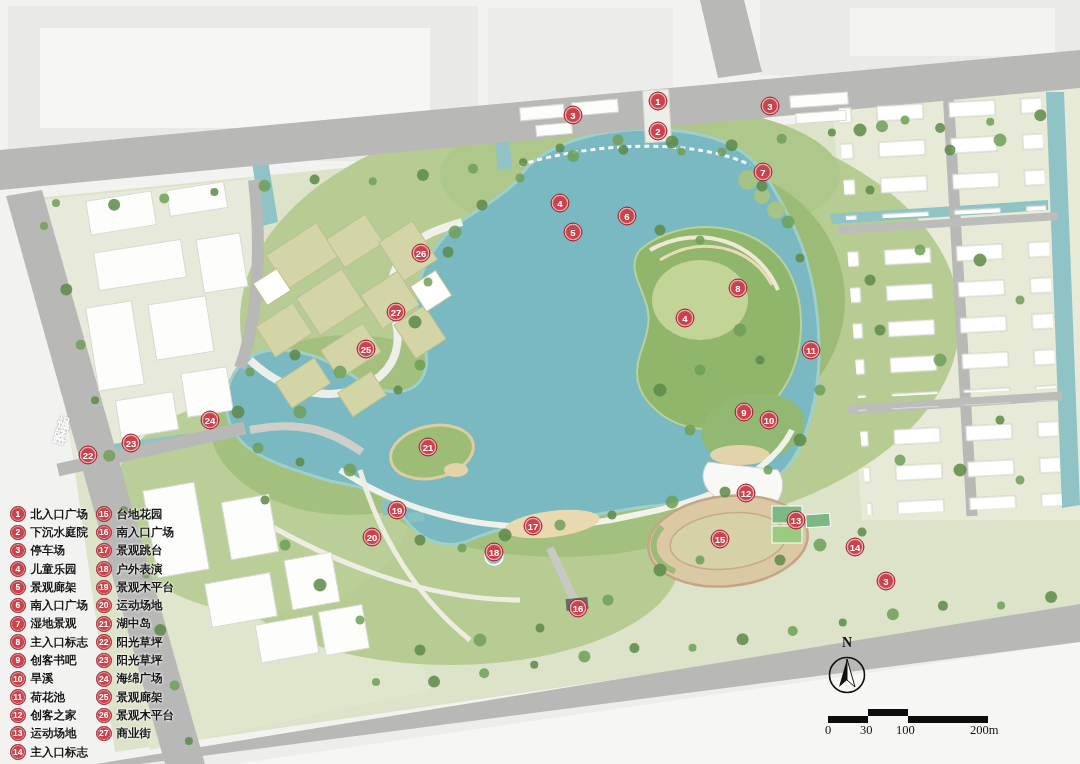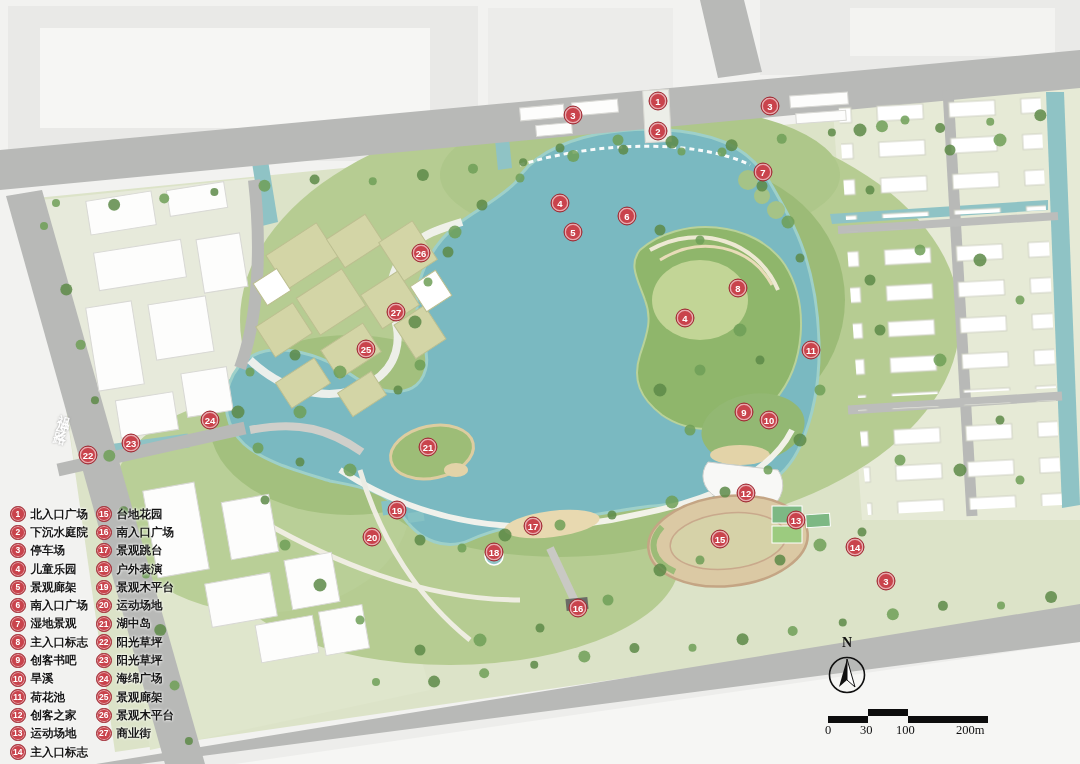--- a/index.html
+++ b/index.html
@@ -501,16 +501,16 @@
   </svg>
 </div>
 
 <div class="scalebar">
   <div class="seg" style="left:0;   top:8px; width:40px;"></div>
   <div class="seg" style="left:40px;top:1px; width:40px;"></div>
   <div class="seg" style="left:80px;top:8px; width:80px;"></div>
   <span class="tick" style="left:-3px">0</span>
   <span class="tick" style="left:32px">30</span>
   <span class="tick" style="left:68px">100</span>
-  <span class="tick" style="left:128px">200m</span>
+  <span class="tick" style="left:142px">200m</span>
 </div>
 
 </div>
 
 </body></html>

